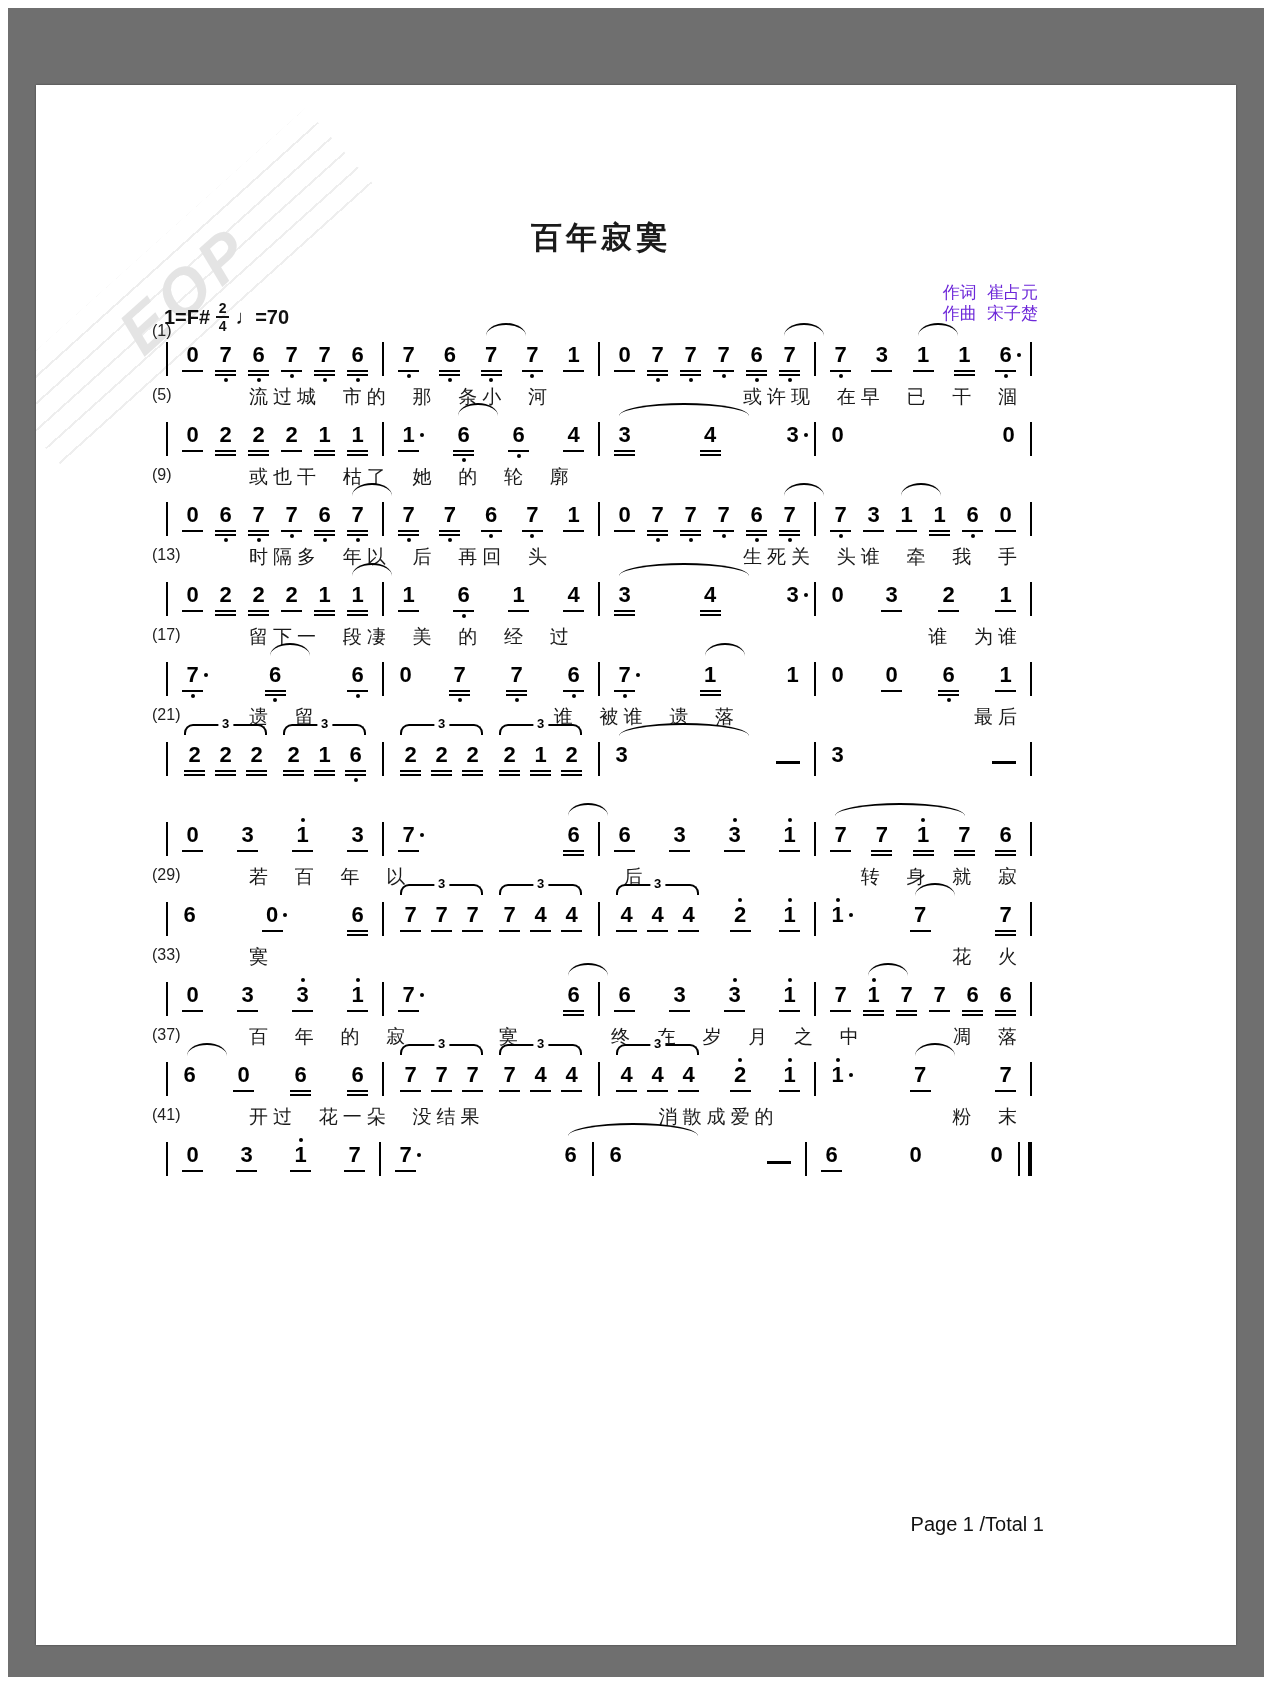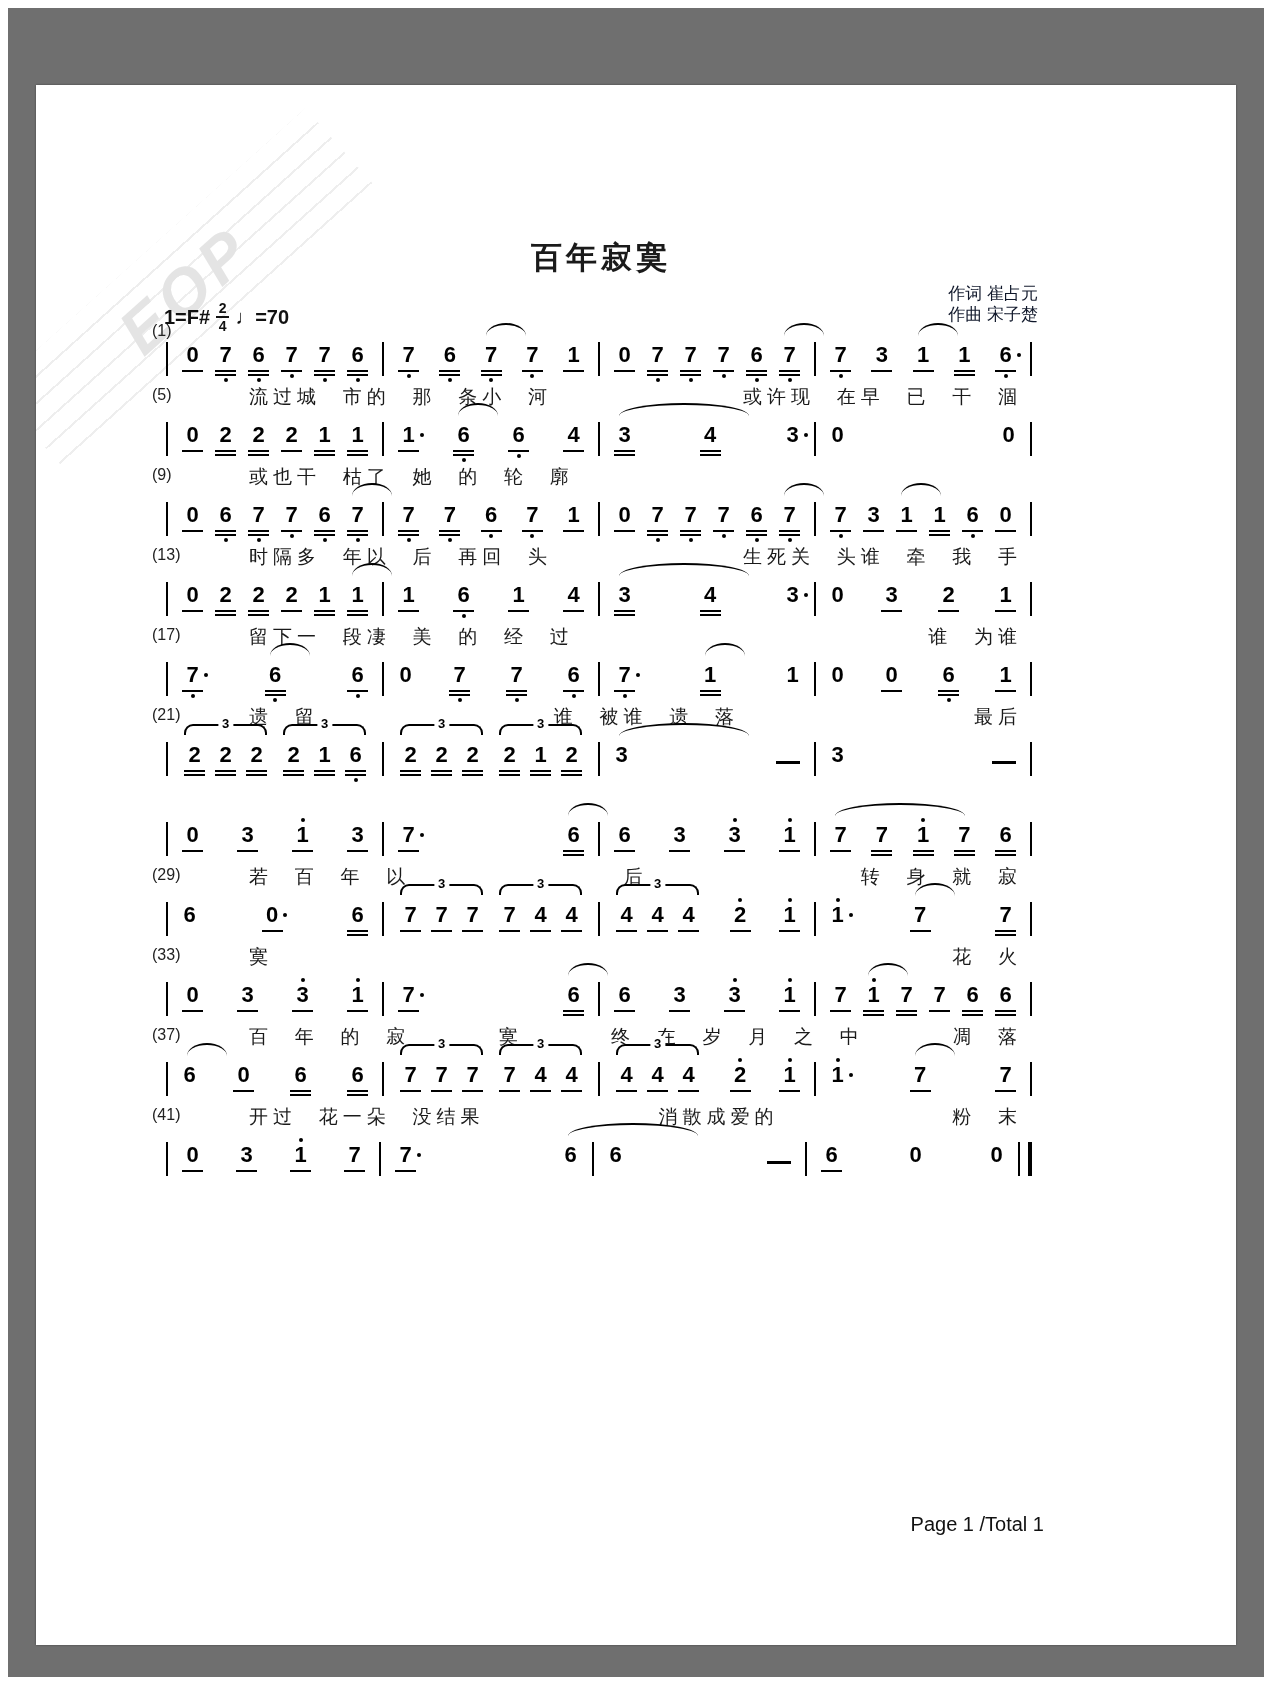--- a/index.html
+++ b/index.html
@@ -5,22 +5,22 @@
   html,body{margin:0;padding:0;}
   body{width:1272px;height:1685px;position:relative;background:#ffffff;font-family:"Liberation Sans",sans-serif;}
   .frame{position:absolute;left:8px;top:8px;width:1256px;height:1669px;background:#6f6f6f;}
   .page{position:absolute;left:36px;top:85px;width:1200px;height:1560px;background:#ffffff;overflow:hidden;box-shadow:0 0 2px rgba(0,0,0,.4);}
   
   .wm{position:absolute;left:-60px;top:150px;width:420px;height:110px;transform:rotate(-42deg);transform-origin:center;
       background:repeating-linear-gradient(#fff 0 18px,#ededed 18px 20px);display:flex;align-items:center;justify-content:center;opacity:.9;}
   .wm span{font-size:64px;font-weight:bold;color:#e2e2e2;letter-spacing:6px;font-style:italic;}
   
   .title{position:absolute;top:132px;left:0;width:1130px;text-align:center;font-family:Liberation Mono, monospace;
-         font-size:31px;font-weight:bold;color:#1a1a1a;letter-spacing:4px;margin-top:20px;}
-  .credits{position:absolute;top:198px;right:198px;text-align:right;font-family:Liberation Sans, sans-serif;font-size:17px;color:#0f172a;line-height:21px;}
+         font-size:31px;font-weight:bold;color:#1a1a1a;letter-spacing:4px;}
+  .credits{position:absolute;top:198px;right:198px;text-align:right;font-family:Liberation Mono, monospace;font-size:17px;color:#6d28d9;line-height:21px;}
   .keyline{position:absolute;top:216px;left:128px;font-size:20px;font-weight:bold;color:#111;display:flex;align-items:center;gap:6px;}
   .frac{display:inline-flex;flex-direction:column;align-items:center;line-height:1;font-size:14px;}
   .frac .fb{width:13px;height:2px;background:#111;margin:1px 0;}
   .m1{position:absolute;top:237px;left:116px;font-size:16px;color:#222;font-weight:normal;}
   .tempo{}
   
   .sheet{position:absolute;top:250px;left:0;right:0;}
   .sys{height:80px;position:relative;}
   .nrow{display:flex;align-items:flex-start;padding:0 204px 0 130px;height:47px;}
   .bar{width:2px;height:34px;background:#000;margin-top:7px;flex:0 0 auto;}

